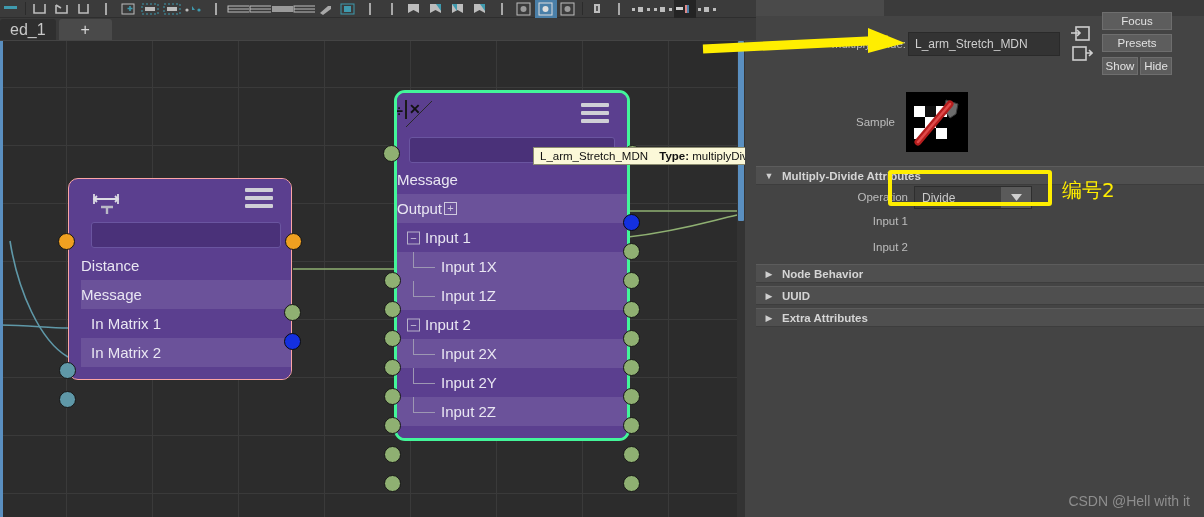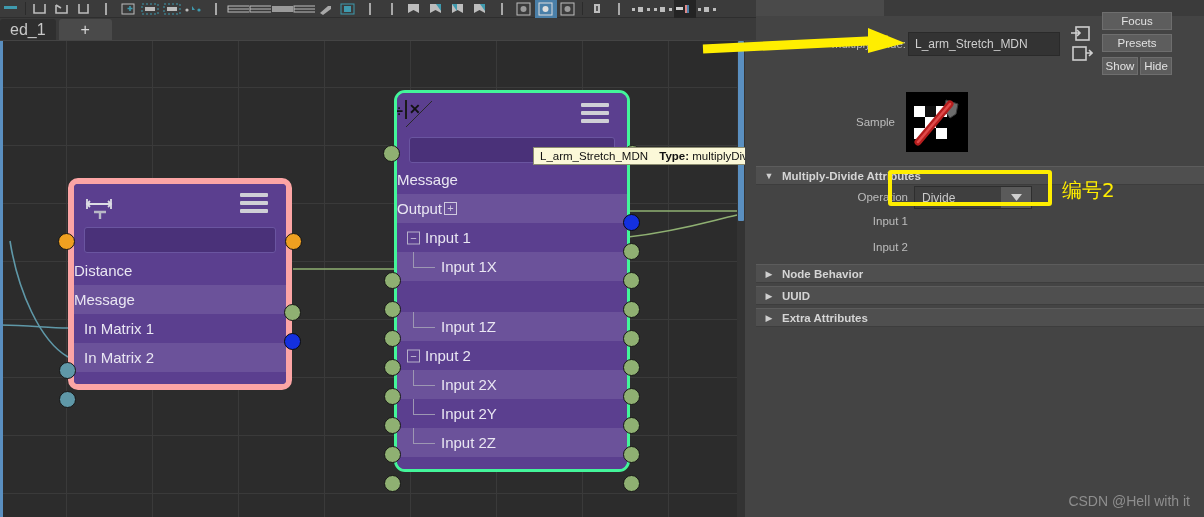--- a/index.html
+++ b/index.html
@@ -56,21 +56,21 @@
 
   .port { position:absolute; width:17px; height:17px; border-radius:50%;
      border:1px solid #161616; }
   .port.green { background:#8fb072; }
   .port.blue  { background:#1430e0; border-color:#0c0c0c;}
   .port.orange{ background:#f0a020; }
   .port.teal  { background:#5f98a8; }
 
   
   #dst { left:68px; top:178px; width:224px; }
-  #dst .body { border:6px solid #fca5a5; border-radius:10px; }
+  #dst .body { border:1px solid #fca5a5; border-radius:10px;padding-left:12px; }
   #dst .hdr { height:40px; background:#5b3f8f; position:relative; }
   #dst .namefield { margin:3px 10px 3px 10px; height:26px; background:#4a3179;
      border:1px solid #6a55a0; border-radius:3px; }
 
   
   #mdn { left:394px; top:90px; width:236px; }
   #mdn .body { border:3px solid #43f59a; border-radius:11px; }
   #mdn .hdr { height:42px; background:#5b3f8f; position:relative; }
   #mdn .namefield { margin:2px 12px 2px 12px; height:26px; background:#4a3179;
      border:1px solid #6a55a0; border-radius:3px; }
@@ -418,21 +418,21 @@
 
         <div class="nrow left" style="padding-left:28px;">
           <span class="treeglyph">−</span>
           <span>Input 1</span>
         </div>
         <div class="nrow left alt" style="padding-left:44px;">
           <span class="vline" style="top:0;height:15px;"></span>
           <span class="treeline"></span>
           <span>Input 1X</span>
         </div>
-        <div class="nrow left alt" style="padding-left:44px;margin-top:31px;">
+        <div class="nrow left alt" style="padding-left:44px;">
           <span class="vline" style="top:0;height:15px;"></span>
           <span class="treeline"></span>
           <span>Input 1Z</span>
         </div>
 
         <div class="nrow left" style="padding-left:28px;">
           <span class="treeglyph">−</span>
           <span>Input 2</span>
         </div>
         <div class="nrow left alt" style="padding-left:44px;">

